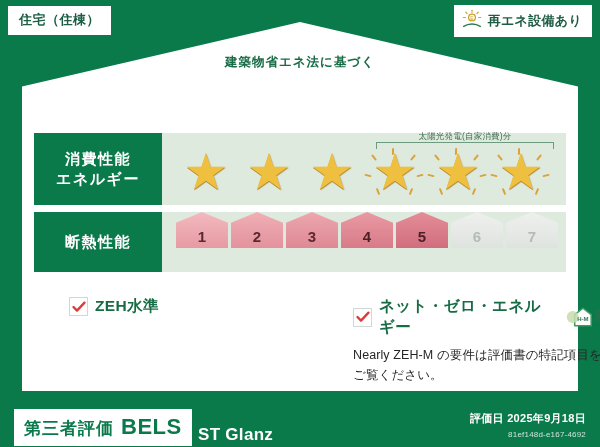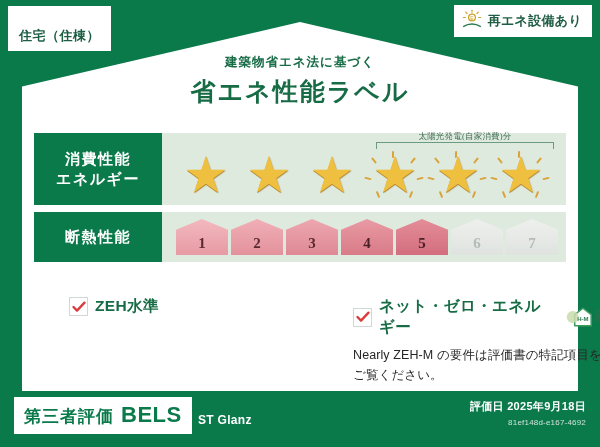--- a/index.html
+++ b/index.html
@@ -22,21 +22,21 @@
     left:22px; top:22px;
     width:556px; height:369px;
     background:#ffffff;
     clip-path: polygon(0% 17.5%, 50% 0%, 100% 17.5%, 100% 100%, 0% 100%);
   }
 
   
   #building-type-tag {
     position:absolute; left:8px; top:6px;
     background:#ffffff;
-    padding:21px 11px 6px 11px;
+    padding:5px 11px 6px 11px;
     font-size:13px; font-weight:bold;
     color:#1b5e43; letter-spacing:.5px;
     z-index:6;
   }
 
   
   #renewable-badge {
     position:absolute; right:8px; top:5px;
     background:#ffffff;
     padding:4px 10px 4px 7px;
@@ -66,34 +66,34 @@
   #rating-rows {
     position:absolute; left:34px; top:133px;
     width:532px; z-index:5;
   }
   .rating-row {
     display:flex; align-items:stretch;
     background:#dfeadf;
     margin-bottom:7px;
     height:72px;
   }
-  .rating-row.insulation { height:50px; }
+  .rating-row.insulation { height:60px; }
   .row-label {
     width:128px; flex:0 0 128px;
     background:#0b7a4b;
     color:#ffffff;
     display:flex; flex-direction:column;
     align-items:center; justify-content:center;
     font-size:15px; font-weight:bold; letter-spacing:1.5px;
     line-height:1.35;
   }
   .row-label .ln { display:block; }
   .row-value {
     flex:1; position:relative;
-    display:flex; align-items:center;font-family:Liberation Serif, serif;
+    display:flex; align-items:flex-start;
   }
 
   
   #solar-annotation {
     position:absolute; top:-1px; left:214px; width:178px;
     text-align:center; pointer-events:none;
   }
   #solar-annotation .ann-text {
     font-size:8.5px; color:#3f6b52; letter-spacing:.2px;
     display:block; line-height:1.1; margin-bottom:1px;
@@ -182,31 +182,31 @@
     color:#4d2027; font-size:9.5px; font-weight:bold;
     text-align:center; line-height:17px;
     vertical-align:-2px; margin:0 1px;
   }
   #zehm-logo { display:inline-flex; align-items:center; gap:2px; margin-left:4px; vertical-align:-5px; }
   #zehm-logo .zehm-sub {
     font-size:4.5px; color:#3f6b52; line-height:1.1; text-align:left;
   }
 
   
-  #footer { position:absolute; left:0; bottom:12px; width:600px; height:48px; z-index:6; }
+  #footer { position:absolute; left:0; bottom:0; width:600px; height:48px; z-index:6; }
   #bels-plate {
     position:absolute; left:14px; top:10px;
     background:#ffffff; padding:5px 10px 6px 10px;
     display:flex; align-items:baseline; gap:7px;
   }
   #bels-plate .tp-text { font-size:17px; font-weight:bold; color:#0b7a4b; letter-spacing:1px; }
   #bels-plate .bels-text { font-size:22px; font-weight:bold; color:#0b7a4b; letter-spacing:.5px; }
   #project-name {
     position:absolute; left:198px; top:26px;
-    font-size:12px; color:#ffffff; font-weight:bold; letter-spacing:.3px;
+    font-size:17px; color:#ffffff; font-weight:bold; letter-spacing:.3px;
   }
   #eval-date {
     position:absolute; right:14px; top:12px;
     font-size:11px; color:#ffffff; font-weight:bold; letter-spacing:.3px;
   }
   #eval-id {
     position:absolute; right:14px; top:31px;
     font-size:8px; color:#cfe3d8; letter-spacing:.2px;
   }
 </style>
@@ -234,21 +234,20 @@
           <line x1="19.7" y1="8.5" x2="17.7" y2="8.5"></line>
         </g>
         <path d="M2.2,17.6 Q11,12.4 19.8,17.6" fill="none" stroke="#2f7a52" stroke-width="1.4"></path>
       </svg>
     </span>
     <span class="badge-text">再エネ設備あり</span>
   </div>
 
   <div id="title-block">
     <div id="title-sub">建築物省エネ法に基づく</div>
-    <div id="title-main">省エネ性能ラベル</div>
   </div>
 
   <div id="rating-rows">
 
     <div class="rating-row energy">
       <div class="row-label">
         <span class="ln">消費性能</span>
         <span class="ln">エネルギー</span>
       </div>
       <div class="row-value">

